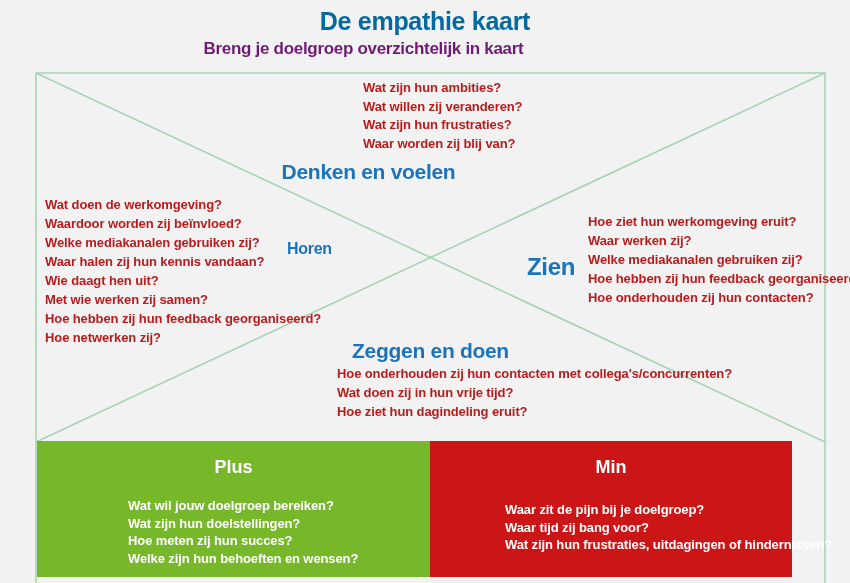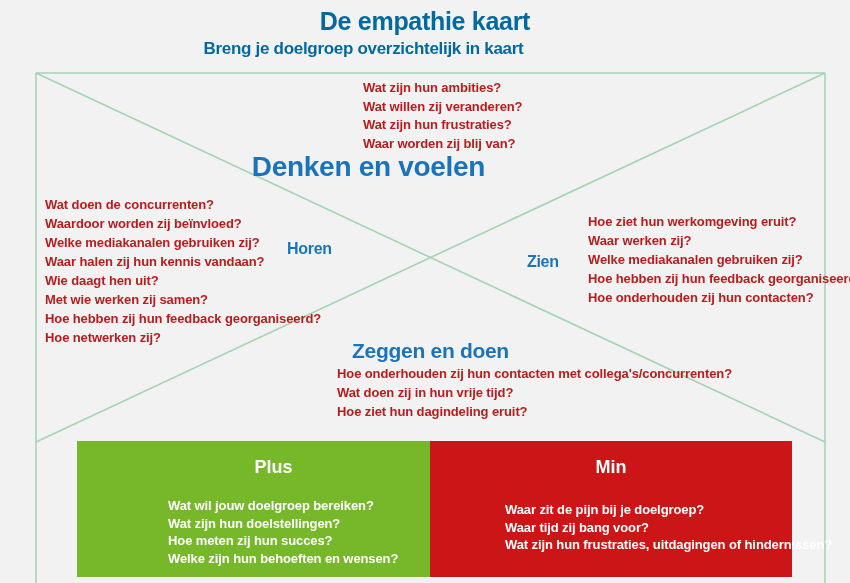--- a/index.html
+++ b/index.html
@@ -3,38 +3,38 @@
 <meta charset="utf-8">
 <style>
   html,body{margin:0;padding:0;}
   body{background:#f2f2f3;font-family:"Liberation Sans","DejaVu Sans",sans-serif;}
   .page{position:relative;width:850px;height:583px;background:#f2f2f3;overflow:hidden;}
   .lines{position:absolute;left:0;top:0;}
   .lines line{stroke:#a6d3b5;stroke-width:1.6;}
   .title{position:absolute;left:0;top:7px;width:850px;text-align:center;
          font-size:25px;font-weight:bold;color:#0369a1;letter-spacing:-0.3px;}
   .subtitle{position:absolute;left:0;top:39px;width:727px;text-align:center;
-         font-size:17px;font-weight:bold;color:#0369a1;letter-spacing:-0.3px;}
+         font-size:17px;font-weight:bold;color:#701a75;letter-spacing:-0.3px;}
   .qblock{position:absolute;color:#b91c1c;font-size:13px;font-weight:bold;letter-spacing:-0.1px;}
   .qline{white-space:nowrap;}
   #qb-top{left:363px;top:79px;}   #qb-top .qline{line-height:18.5px;}
   #qb-left{left:45px;top:195px;}  #qb-left .qline{line-height:19px;}
   #qb-right{left:588px;top:212px;}#qb-right .qline{line-height:19px;}
   #qb-bottom{left:337px;top:364px;}#qb-bottom .qline{line-height:19px;}
   .qlabel{position:absolute;color:#1b74ba;font-weight:bold;letter-spacing:-0.3px;}
-  #lbl-top{left:37px;width:663px;text-align:center;top:151px;font-size:28px;}
+  #lbl-top{left:37px;width:663px;text-align:center;top:160px;font-size:21px;}
   #lbl-bottom{left:37px;width:787px;text-align:center;top:339px;font-size:21px;}
   #lbl-left{left:287px;top:240px;font-size:16px;}
-  #lbl-right{left:527px;top:253px;font-size:16px;}
+  #lbl-right{left:527px;top:253px;font-size:24px;}
   .circle{position:absolute;left:349px;top:176px;width:162px;height:162px;border-radius:50%;
           background:#1a6aae;color:#ffffff;text-align:center;box-sizing:border-box;padding-top:25px;}
   .ctitle{font-size:16.5px;font-weight:bold;letter-spacing:-0.4px;margin-bottom:4px;}
   .cline{font-size:13.5px;font-weight:bold;line-height:21.5px;letter-spacing:-0.3px;white-space:nowrap;}
   .box{position:absolute;top:441px;height:136px;color:#ffffff;}
-  .box.plus{left:37px;width:393px;background:#76b82a;margin-left:40px;}
+  .box.plus{left:37px;width:393px;background:#76b82a;}
   .box.min{left:430px;width:362px;background:#cc1517;}
   .btitle{text-align:center;margin-top:16px;font-size:18px;font-weight:bold;}
   .bq{font-size:13px;font-weight:bold;letter-spacing:-0.1px;}
   .bline{line-height:17.5px;white-space:nowrap;}
   .box.plus .bq{margin:19px 0 0 91px;}
   .box.min  .bq{margin:23px 0 0 75px;}
 </style>
 </head>
 <body>
 
@@ -55,21 +55,21 @@
 
   <div class="qline">Wat zijn hun ambities?</div>
       <div class="qline">Wat willen zij veranderen?</div>
       <div class="qline">Wat zijn hun frustraties?</div>
       <div class="qline">Waar worden zij blij van?</div>
     </div>
   <div class="qlabel" id="lbl-top">Denken en voelen</div>
 
   <div class="qblock" id="qb-left">
 
-  <div class="qline">Wat doen de concurrenten?</div>
+  <div class="qline">Wat doen de werkomgeving?</div>
       <div class="qline">Waardoor worden zij beïnvloed?</div>
       <div class="qline">Welke mediakanalen gebruiken zij?</div>
       <div class="qline">Waar halen zij hun kennis vandaan?</div>
       <div class="qline">Wie daagt hen uit?</div>
       <div class="qline">Met wie werken zij samen?</div>
       <div class="qline">Hoe hebben zij hun feedback georganiseerd?</div>
       <div class="qline">Hoe netwerken zij?</div>
     </div>
   <div class="qlabel" id="lbl-left">Horen</div>
 

